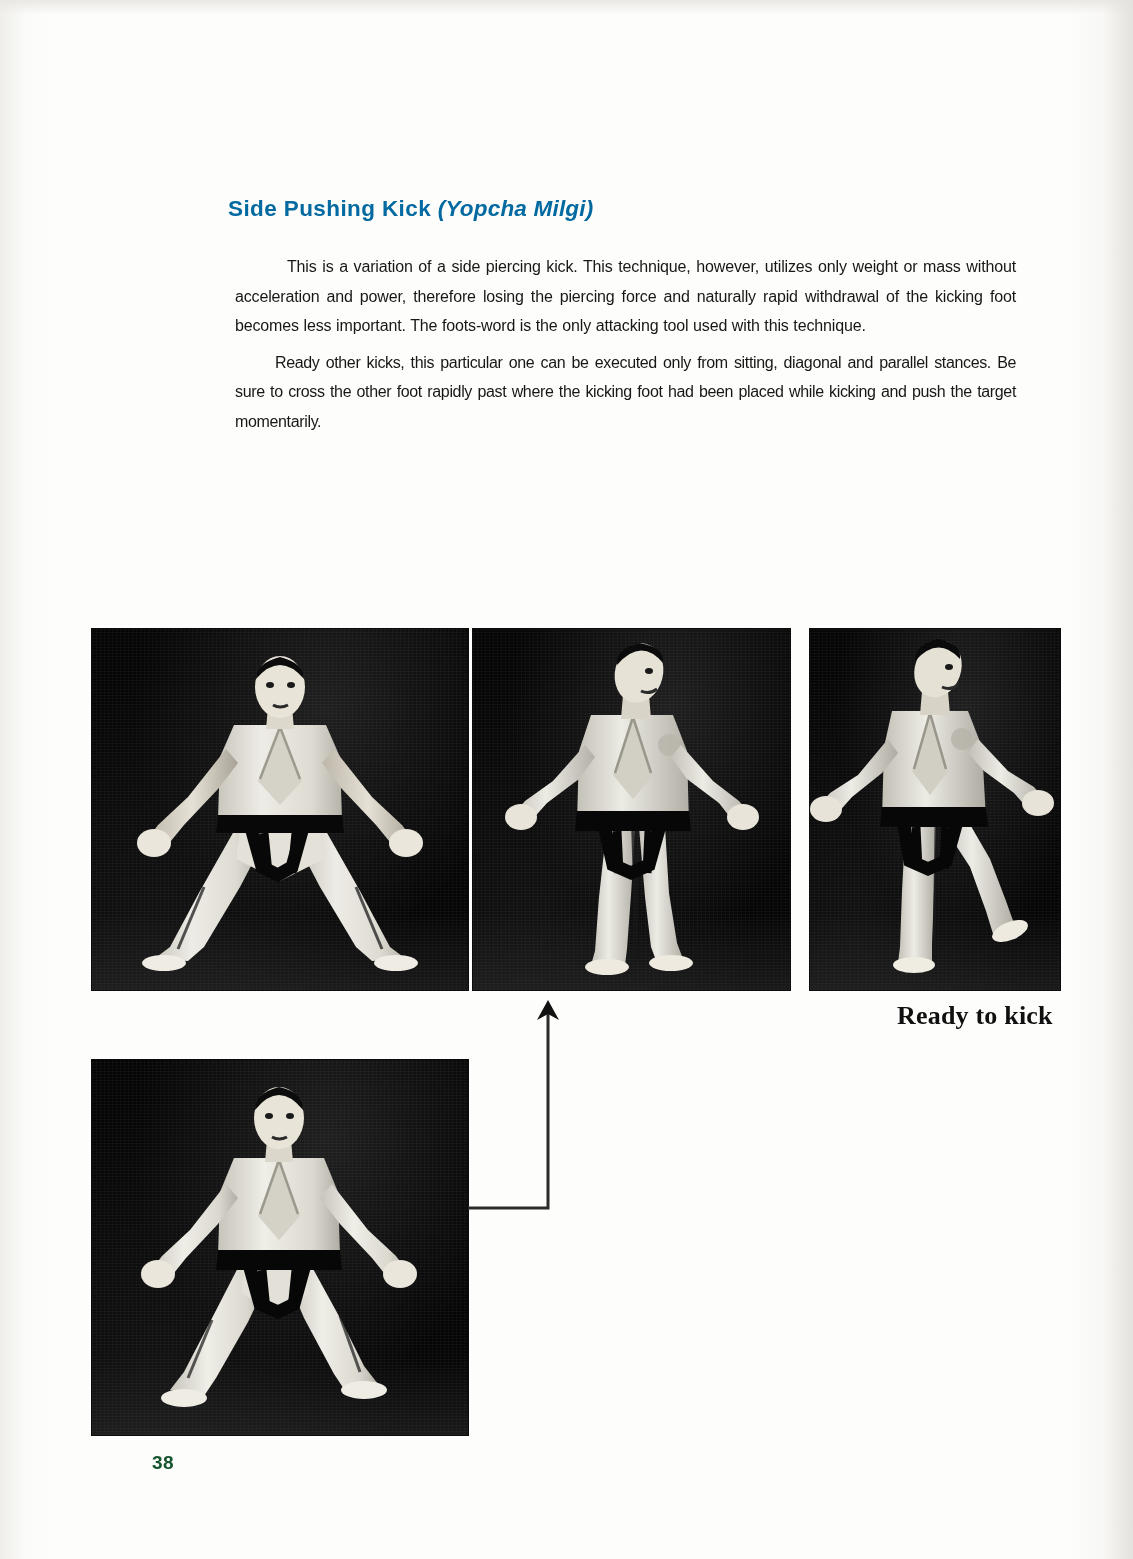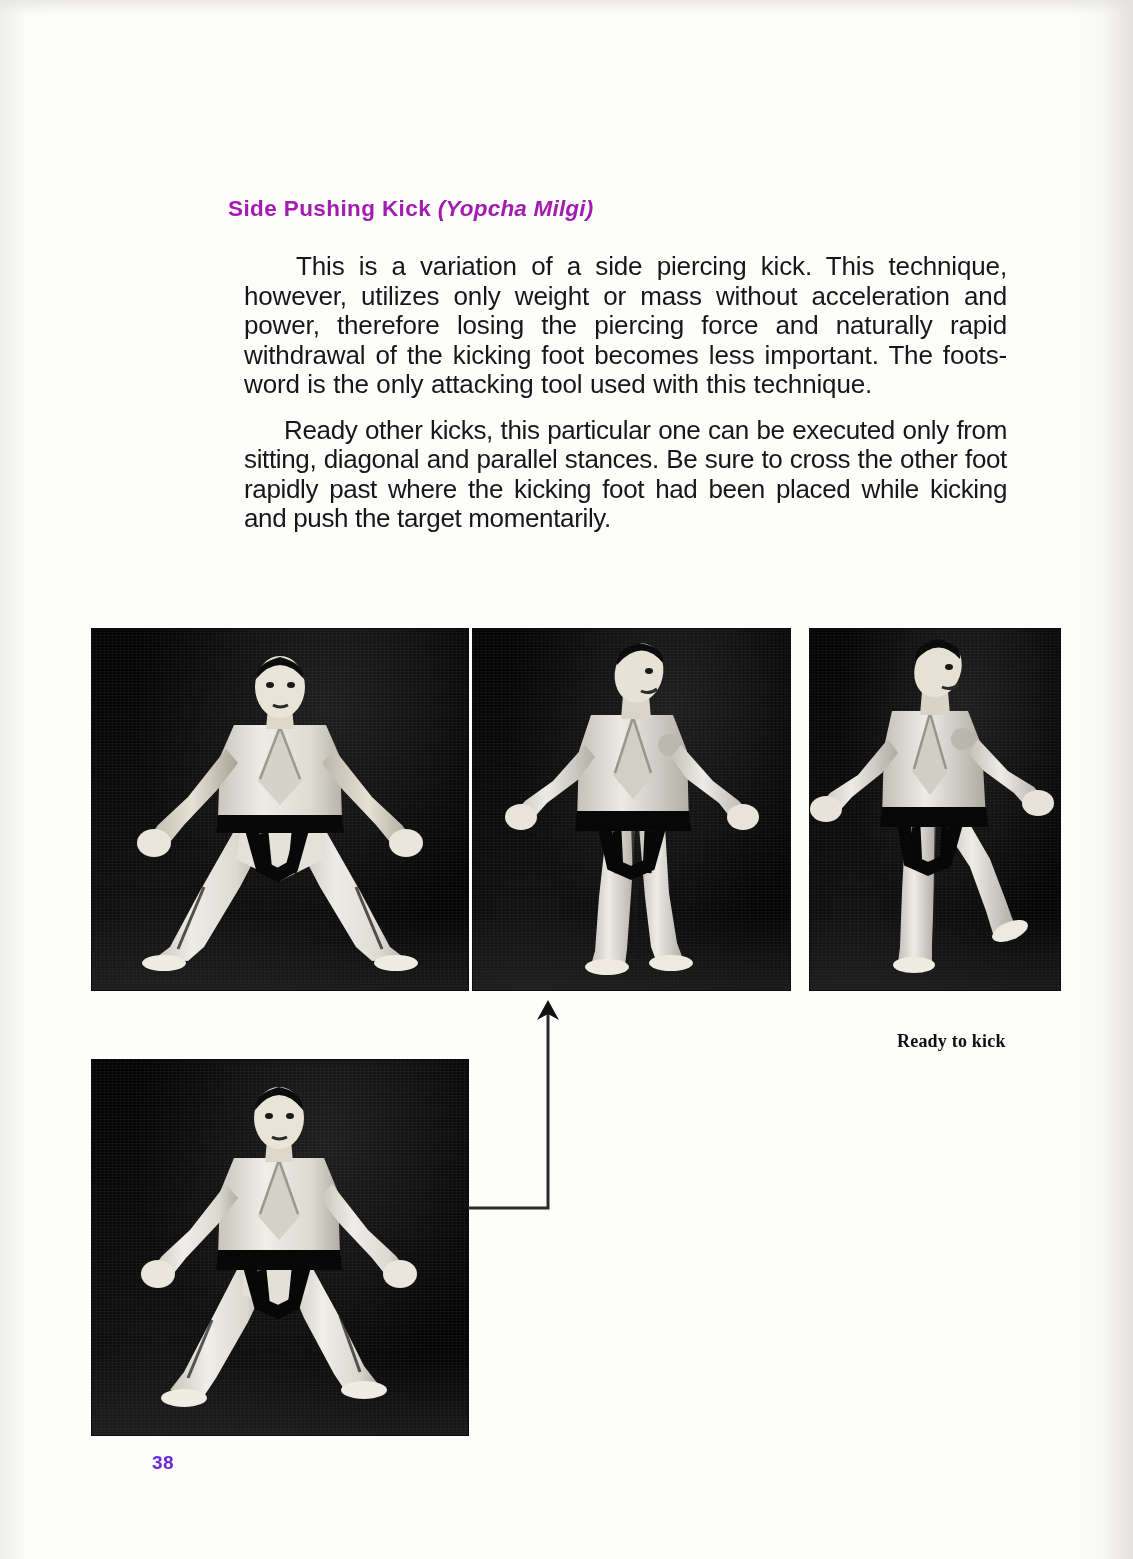--- a/index.html
+++ b/index.html
@@ -41,36 +41,36 @@
   
   .textblock {
     position: absolute;
     left: 228px;
     top: 196px;
     width: 795px;
   }
   .heading {
     font-size: 22.5px;
     font-weight: bold;
-    color: #a21caf;
+    color: #0369a1;
     letter-spacing: 0.4px;
     margin: 0 0 30px 0;
     white-space: nowrap;
   }
   .heading .korean {
     font-style: italic;
     font-weight: bold;
     letter-spacing: 0.2px;
   }
   .para {
-    font-size: 26px;
+    font-size: 16px;
     line-height: 29.5px;
     color: #171717;
     text-align: justify;
-    margin: 16px;
+    margin: 7px;
     letter-spacing: -0.15px;
     word-spacing: 0.4px;
   }
   .para.first {
     text-indent: 52px;
   }
   .para.second {
     text-indent: 40px;
     margin-top: 0px;
     word-spacing: 0px;
@@ -122,37 +122,37 @@
     top: 992px;
     width: 120px;
     height: 230px;
     pointer-events: none;
   }
 
   
   .caption {
     position: absolute;
     left: 897px;
-    top: 1031px;
+    top: 1001px;
     font-family: "Liberation Serif", serif;
     font-weight: bold;
-    font-size: 18px;
+    font-size: 26px;
     color: #101010;
     letter-spacing: 0.2px;
     white-space: nowrap;
   }
 
   
   .folio {
     position: absolute;
     left: 152px;
     top: 1452px;
     font-size: 19px;
     font-weight: bold;
-    color: #6d28d9;
+    color: #14532d;
     letter-spacing: 0.5px;
   }
 </style>
 </head>
 <body>
 
 <div class="page"></div>
 <div class="scan-edge-top"></div>
 <div class="scan-edge-right"></div>
 

